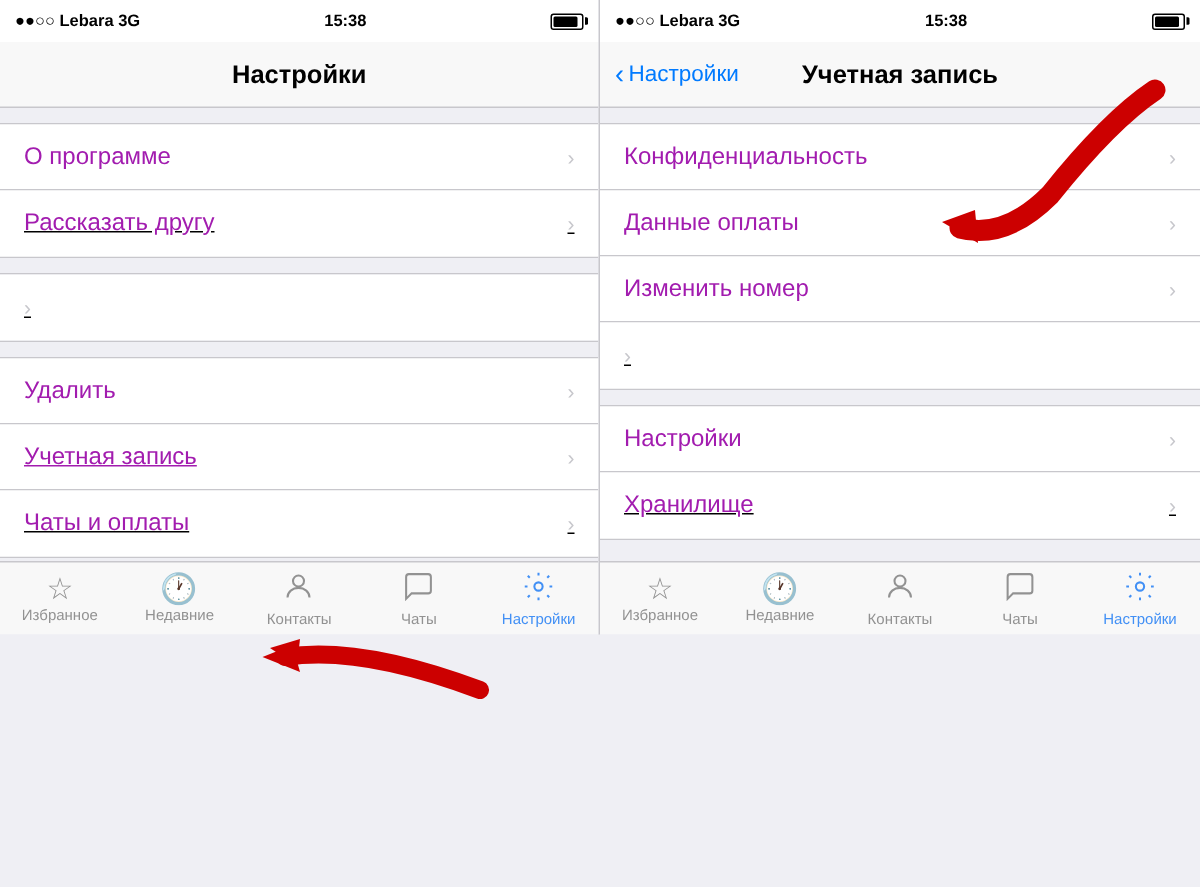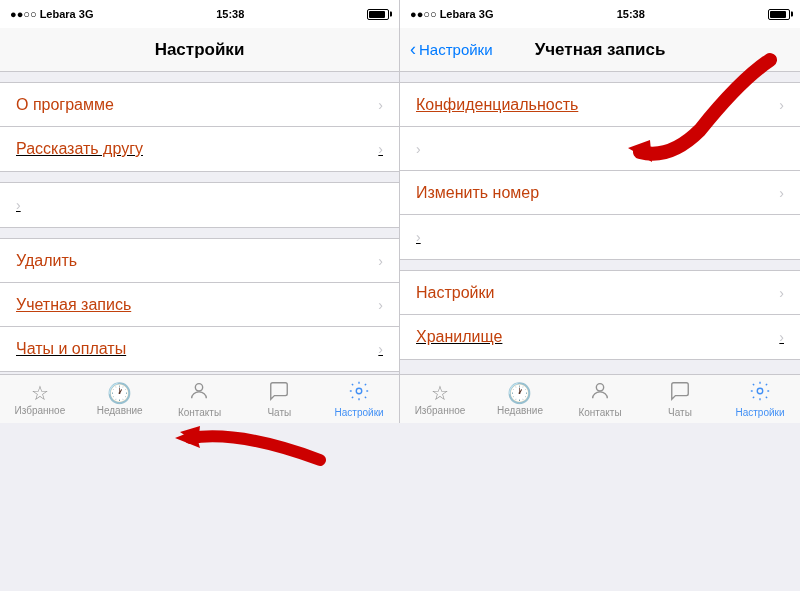--- a/index.html
+++ b/index.html
@@ -98,21 +98,21 @@
       border-bottom: 1px solid #c8c7cc;
       background: white;
       cursor: pointer;
     }
     .settings-item:last-child {
       border-bottom: none;
       text-decoration: underline;
     }
     .settings-item .item-label {
       font-size: 16px;
-      color: #c2410c;
+      color: #a21caf;
     }
     .settings-item.underlined .item-label {
       text-decoration: underline;
     }
     .settings-item .chevron {
       color: #c7c7cc;
       font-size: 14px;
       font-weight: 300;
     }
 
@@ -300,24 +300,25 @@
           <span class="nav-back-arrow">‹</span>
           <span>Настройки</span>
         </div>
         <span class="nav-title">Учетная запись</span>
       </div>
 
       <div class="settings-content">
         <div class="section-gap"></div>
         <div class="settings-group">
           <div class="settings-item">
-            <span class="item-label" style="text-decoration:underline">Конфиденциальность</span>
-            <span class="chevron">›</span>
-          </div>
-          <div class="settings-item">
+            <span class="item-label" style="">Конфиденциальность</span>
+            <span class="chevron">›</span>
+          </div>
+          <div class="settings-item">
+            <span class="item-label">Данные оплаты</span>
             <span class="chevron">›</span>
           </div>
           <div class="settings-item">
             <span class="item-label">Изменить номер</span>
             <span class="chevron">›</span>
           </div>
           <div class="settings-item">
             <span class="chevron">›</span>
           </div>
         </div>

